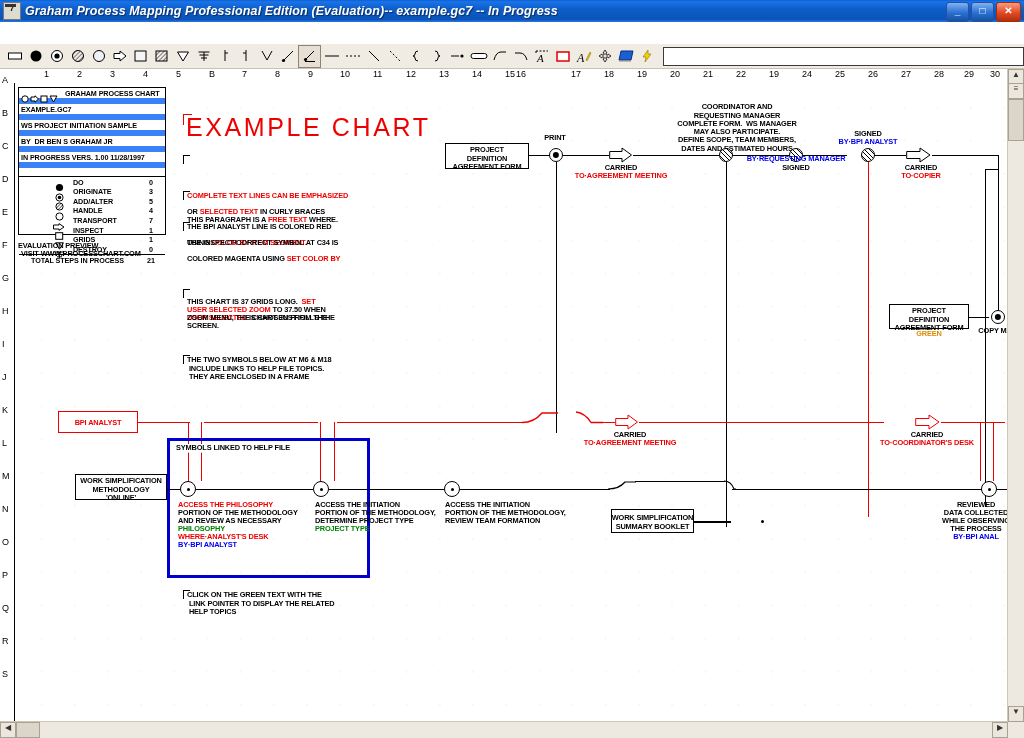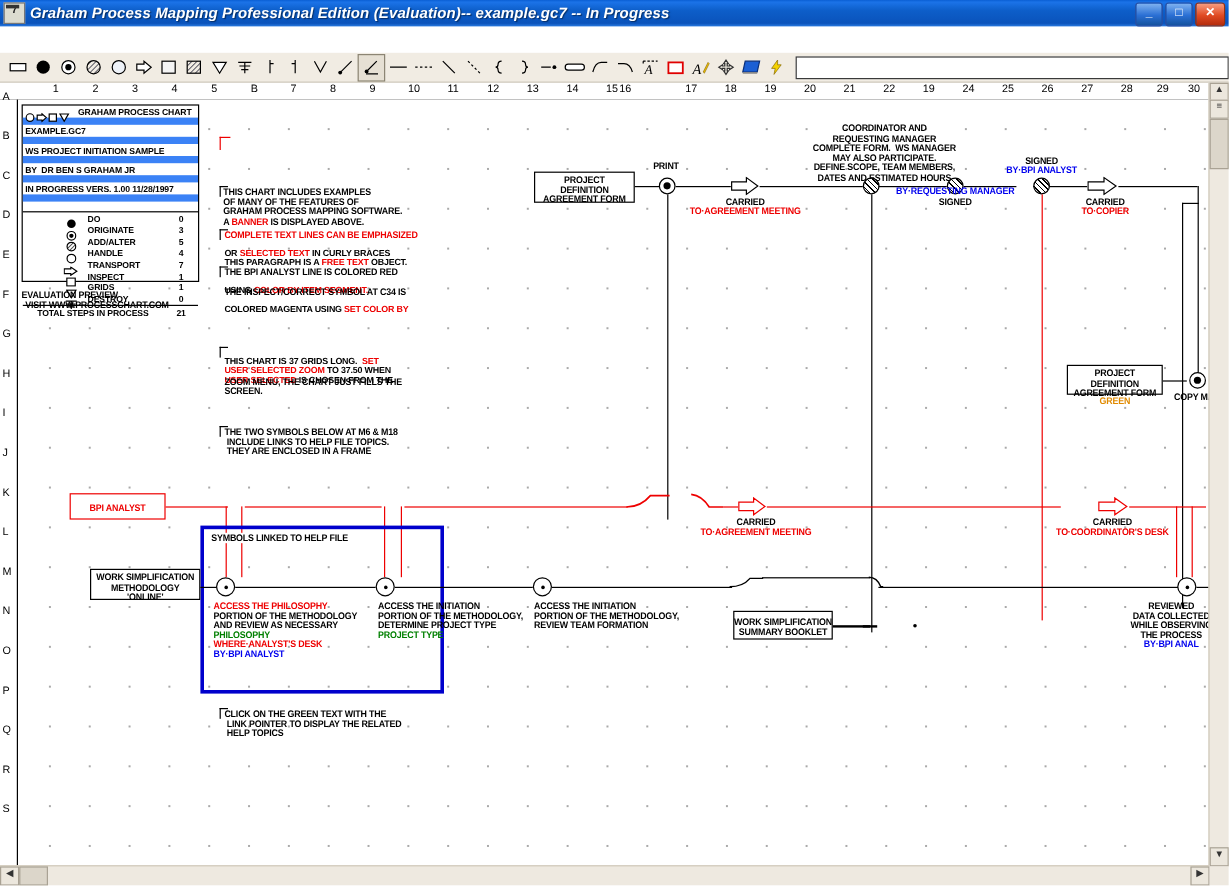--- a/index.html
+++ b/index.html
@@ -455,36 +455,32 @@
       <div style="position:relative;height:10px;border-top:1px solid #000;">
         <span class="lg-t" style="left:12px;top:1px;">TOTAL STEPS IN PROCESS</span>
         <span class="lg-t" style="left:128px;top:1px;">21</span>
       </div>
     </div>
 
     <div class="t" style="left:3px;top:159px;">EVALUATION PREVIEW</div>
     <div class="t" style="left:6px;top:167px;">VISIT WWW.PROCESSCHART.COM</div>
 
     <div class="banner-l red" style="left:168px;top:31px;width:8px;height:10px;"></div>
+    <div style="position:absolute;left:171px;top:30px;color:#ee0000;font-size:25px;letter-spacing:2.6px;
+                font-family:'Liberation Sans',sans-serif;font-weight:400;">EXAMPLE CHART</div>
 
     <div class="banner-l" style="left:168px;top:72px;width:6px;height:8px;"></div>
-    <div style="position:absolute;left:171px;top:73px;">
-      <div class="t" style="position:relative;left:0;top:0;"><span>THIS CHART INCLUDES EXAMPLES
-OF MANY OF THE FEATURES OF
-GRAHAM PROCESS MAPPING SOFTWARE.
-A </span><span class="t red" style="position:relative;">BANNER</span><span> IS DISPLAYED ABOVE.</span></div>
-    </div>
 
     <div class="banner-l" style="left:168px;top:108px;width:6px;height:8px;"></div>
     <div class="t red" style="left:172px;top:109px;">COMPLETE TEXT LINES CAN BE EMPHASIZED</div>
     <div style="position:absolute;left:172px;top:117px;">
       <span class="t" style="position:relative;">OR </span><span class="t red" style="position:relative;">SELECTED TEXT</span><span class="t" style="position:relative;"> IN CURLY BRACES</span>
     </div>
     <div style="position:absolute;left:172px;top:125px;">
-      <span class="t" style="position:relative;">THIS PARAGRAPH IS A </span><span class="t red" style="position:relative;">FREE TEXT</span><span class="t" style="position:relative;"> OBJECT.</span>
+      <span class="t" style="position:relative;">THIS PARAGRAPH IS A </span><span class="t red" style="position:relative;">FREE TEXT</span><span class="t" style="position:relative;"> WHERE.</span>
     </div>
 
     <div class="banner-l" style="left:168px;top:139px;width:6px;height:8px;"></div>
     <div class="t" style="left:172px;top:140px;">THE BPI ANALYST LINE IS COLORED RED</div>
     <div style="position:absolute;left:172px;top:148px;">
       <span class="t" style="position:relative;">USING </span><span class="t red" style="position:relative;">COLOR BY ITEM SEGMENT.</span>
     </div>
     <div class="t" style="left:172px;top:156px;">THE INSPECT/CORRECT SYMBOL AT C34 IS</div>
     <div style="position:absolute;left:172px;top:164px;">
       <span class="t" style="position:relative;">COLORED MAGENTA USING </span><span class="t red" style="position:relative;">SET COLOR BY</span>

